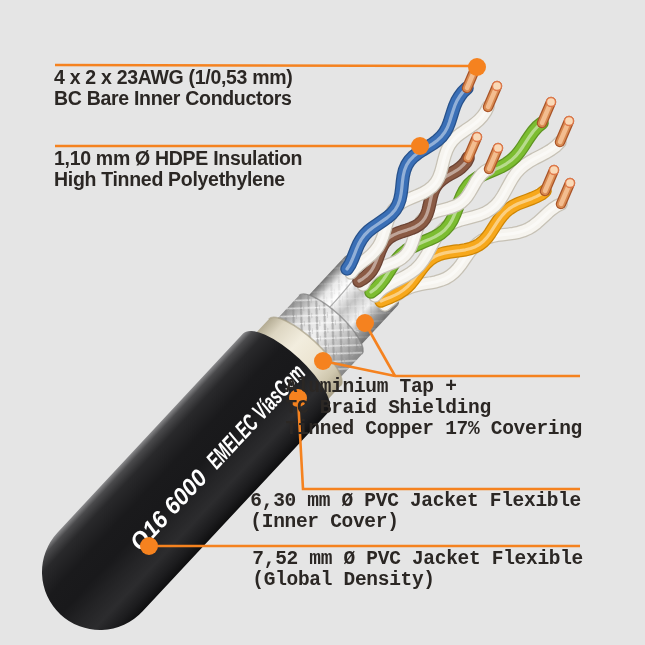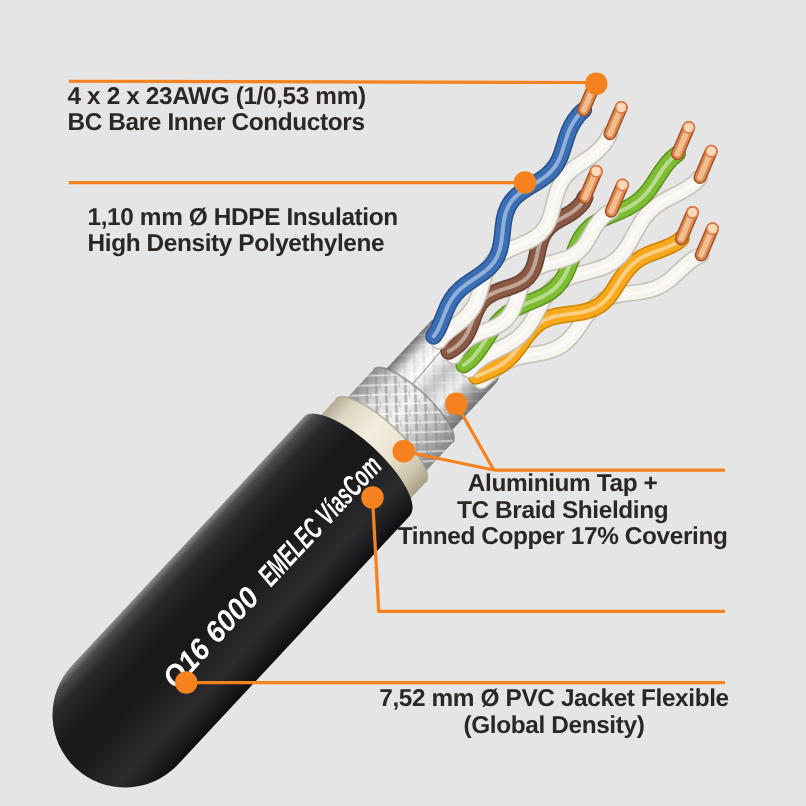--- a/index.html
+++ b/index.html
@@ -2,21 +2,21 @@
 <html><head>
 <meta charset="utf-8">
 <style>
   html,body{margin:0;padding:0;background:#ffffff;}
   .canvas{position:relative;width:645px;height:645px;background:#e5e5e5;overflow:hidden;
           font-family:"Liberation Sans",sans-serif;}
   svg{position:absolute;left:0;top:0;}
   .label{position:absolute;font-weight:700;font-size:19.5px;line-height:21px;
          color:#2b2724;letter-spacing:-0.3px;white-space:nowrap;}
   .label span{display:block;}
-  .label.right{text-align:center;}
+  .label.right{text-align:left;font-family:Liberation Mono, monospace;}
 </style>
 </head>
 <body>
 
 <div class="canvas">
 
   <svg width="645" height="645" viewBox="0 0 645 645">
     <defs>
       <linearGradient id="jacketGrad" x1="0" y1="-58" x2="0" y2="58" gradientUnits="userSpaceOnUse">
         <stop offset="0" stop-color="#8a8a8c"></stop>
@@ -171,30 +171,34 @@
       <circle cx="298" cy="398" r="9"></circle>
       <circle cx="149" cy="546" r="9"></circle>
     </g>
   </svg>
 
   <div class="label" style="left:54px;top:67px;">
     <span>4 x 2 x 23AWG (1/0,53 mm)</span>
     <span>BC Bare Inner Conductors</span>
   </div>
 
-  <div class="label" style="left:70px;top:148px;margin-top:16px;">
+  <div class="label" style="left:54px;top:148px;">
     <span>1,10 mm Ø HDPE Insulation</span>
-    <span>High Density Polyethylene</span>
+    <span>High Tinned Polyethylene</span>
   </div>
 
   <div class="label right" style="right:63px;top:377px;">
     <span>Aluminium Tap +</span>
     <span>TC Braid Shielding</span>
     <span>Tinned Copper 17% Covering</span>
   </div>
 
+  <div class="label right" style="right:64px;top:491px;">
+    <span>6,30 mm Ø PVC Jacket Flexible</span>
+    <span>(Inner Cover)</span>
+  </div>
 
   <div class="label right" style="right:62px;top:549px;">
     <span>7,52 mm Ø PVC Jacket Flexible</span>
     <span>(Global Density)</span>
   </div>
 
 </div>
 
 </body></html>

